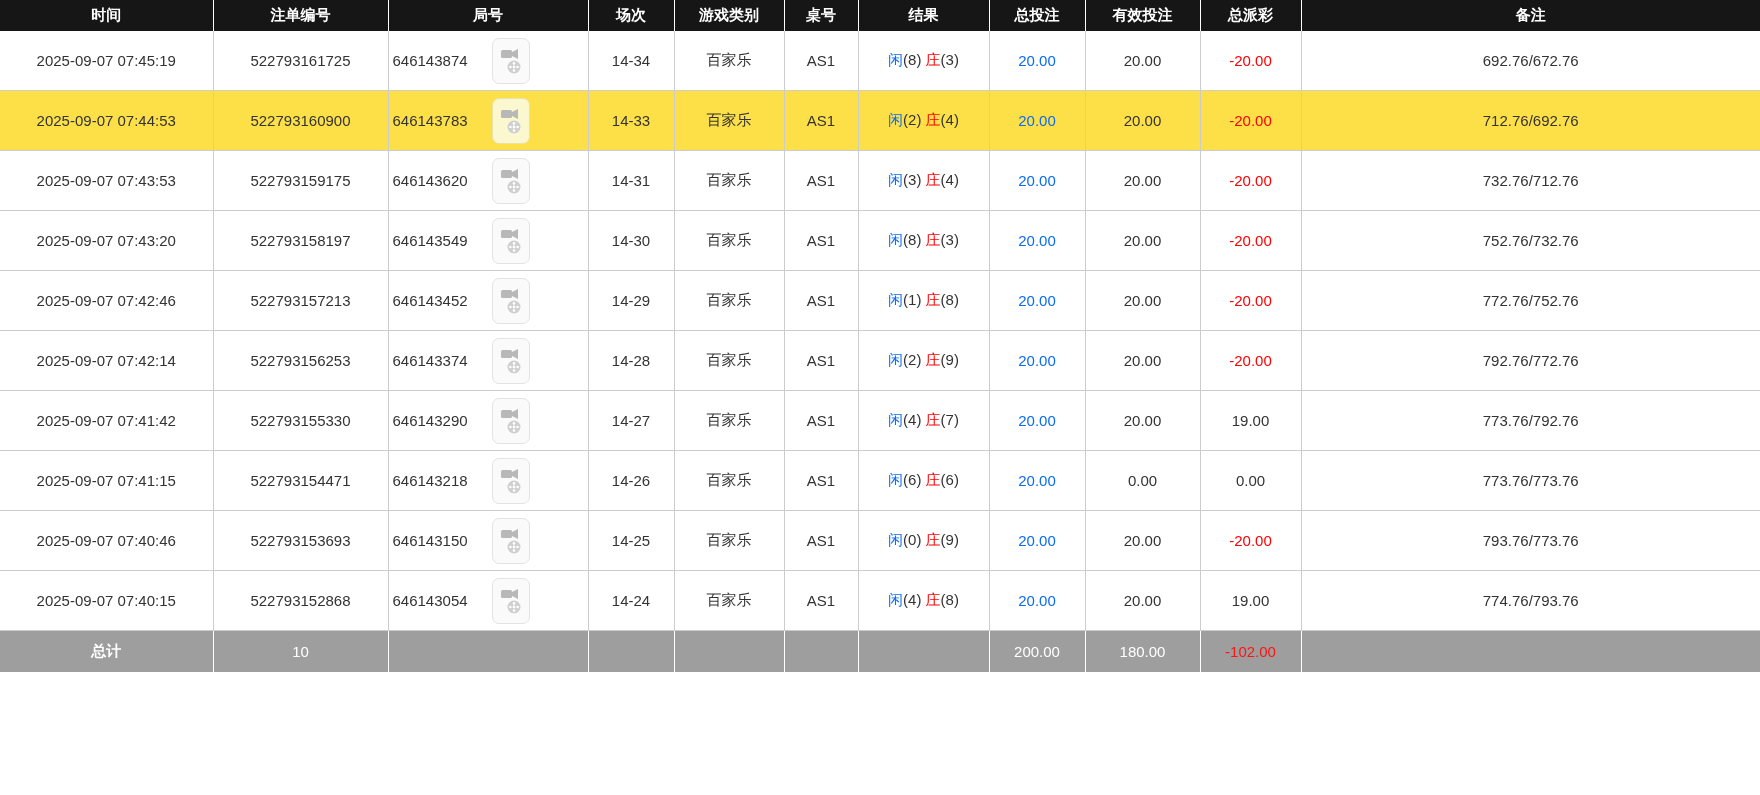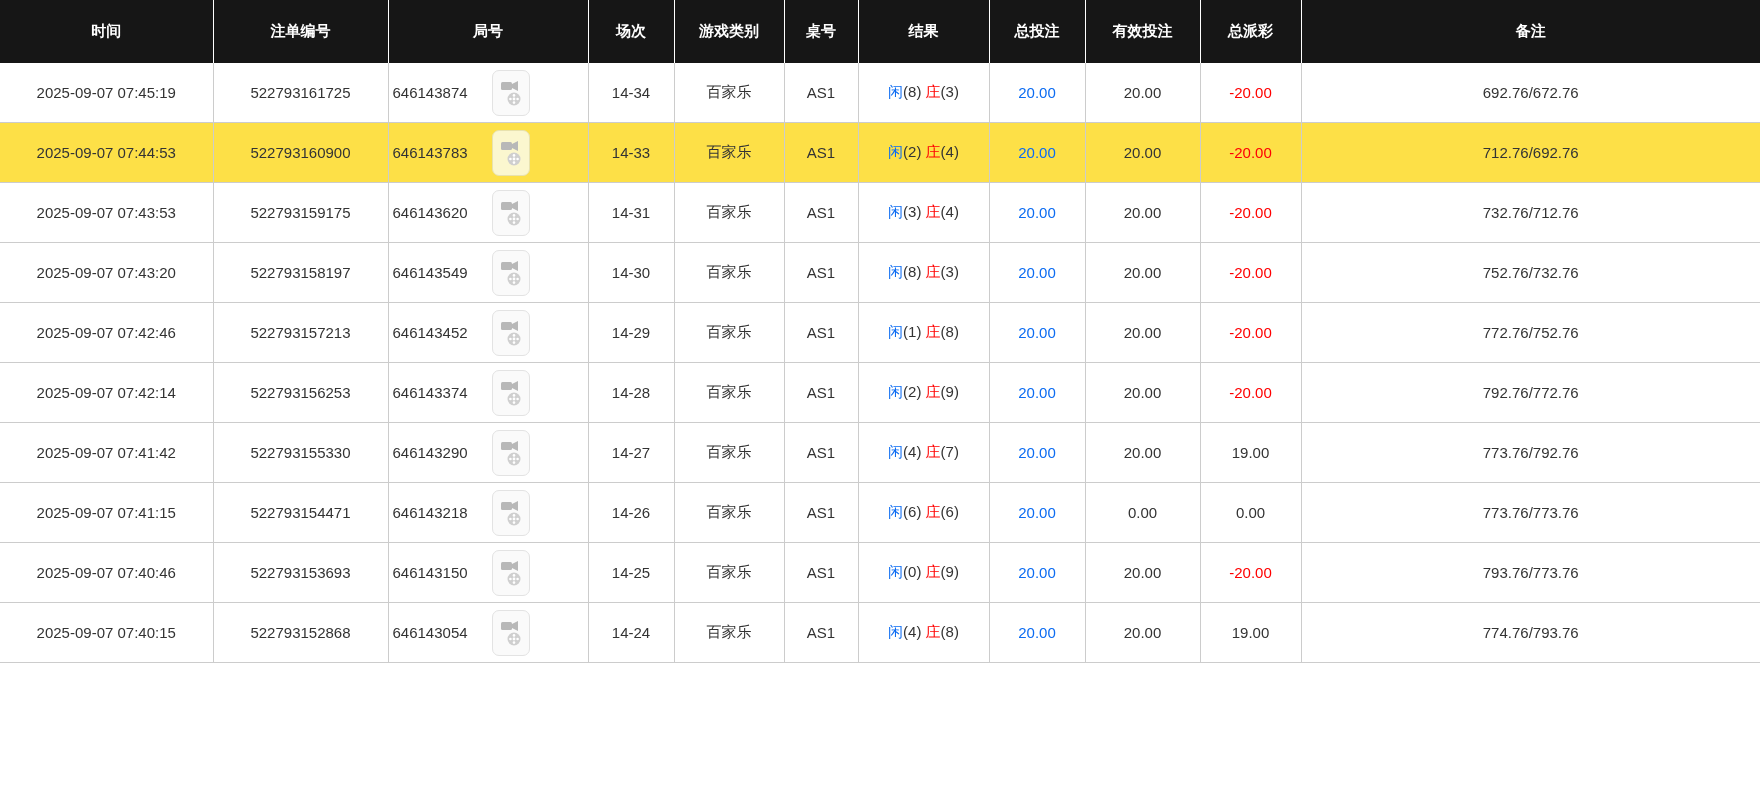--- a/index.html
+++ b/index.html
@@ -16,21 +16,21 @@
     table-layout:fixed;
     width:1760px;
   }
   
   thead th{
     background:#161616;
     color:#ffffff;
     font-size:15px;
     font-weight:bold;
     height:31px;
-    padding:16px;
+    padding:0;
     text-align:center;
     border-right:1px solid #ffffff;
     white-space:nowrap;
   }
   thead th:last-child{border-right:none;}
   
   tbody td{
     height:59px;
     padding:0 4px;
     text-align:center;
@@ -411,14 +411,27 @@
         <td><span>百家乐</span></td>
         <td><span>AS1</span></td>
         <td><span class="player-label">闲</span><span class="score">(4) </span><span class="banker-label">庄</span><span class="score">(8)</span></td>
         <td><span class="blue-val">20.00</span></td>
         <td><span>20.00</span></td>
         <td><span>19.00</span></td>
         <td><span>774.76/793.76</span></td>
       </tr>
     </tbody>
   <tfoot id="table-foot">
+      <tr>
+        <td class="sum-label">总计</td>
+        <td>10</td>
+        <td></td>
+        <td></td>
+        <td></td>
+        <td></td>
+        <td></td>
+        <td>200.00</td>
+        <td>180.00</td>
+        <td class="red-val">-102.00</td>
+        <td></td>
+      </tr>
     </tfoot>
 </table>
 
 </body></html>

